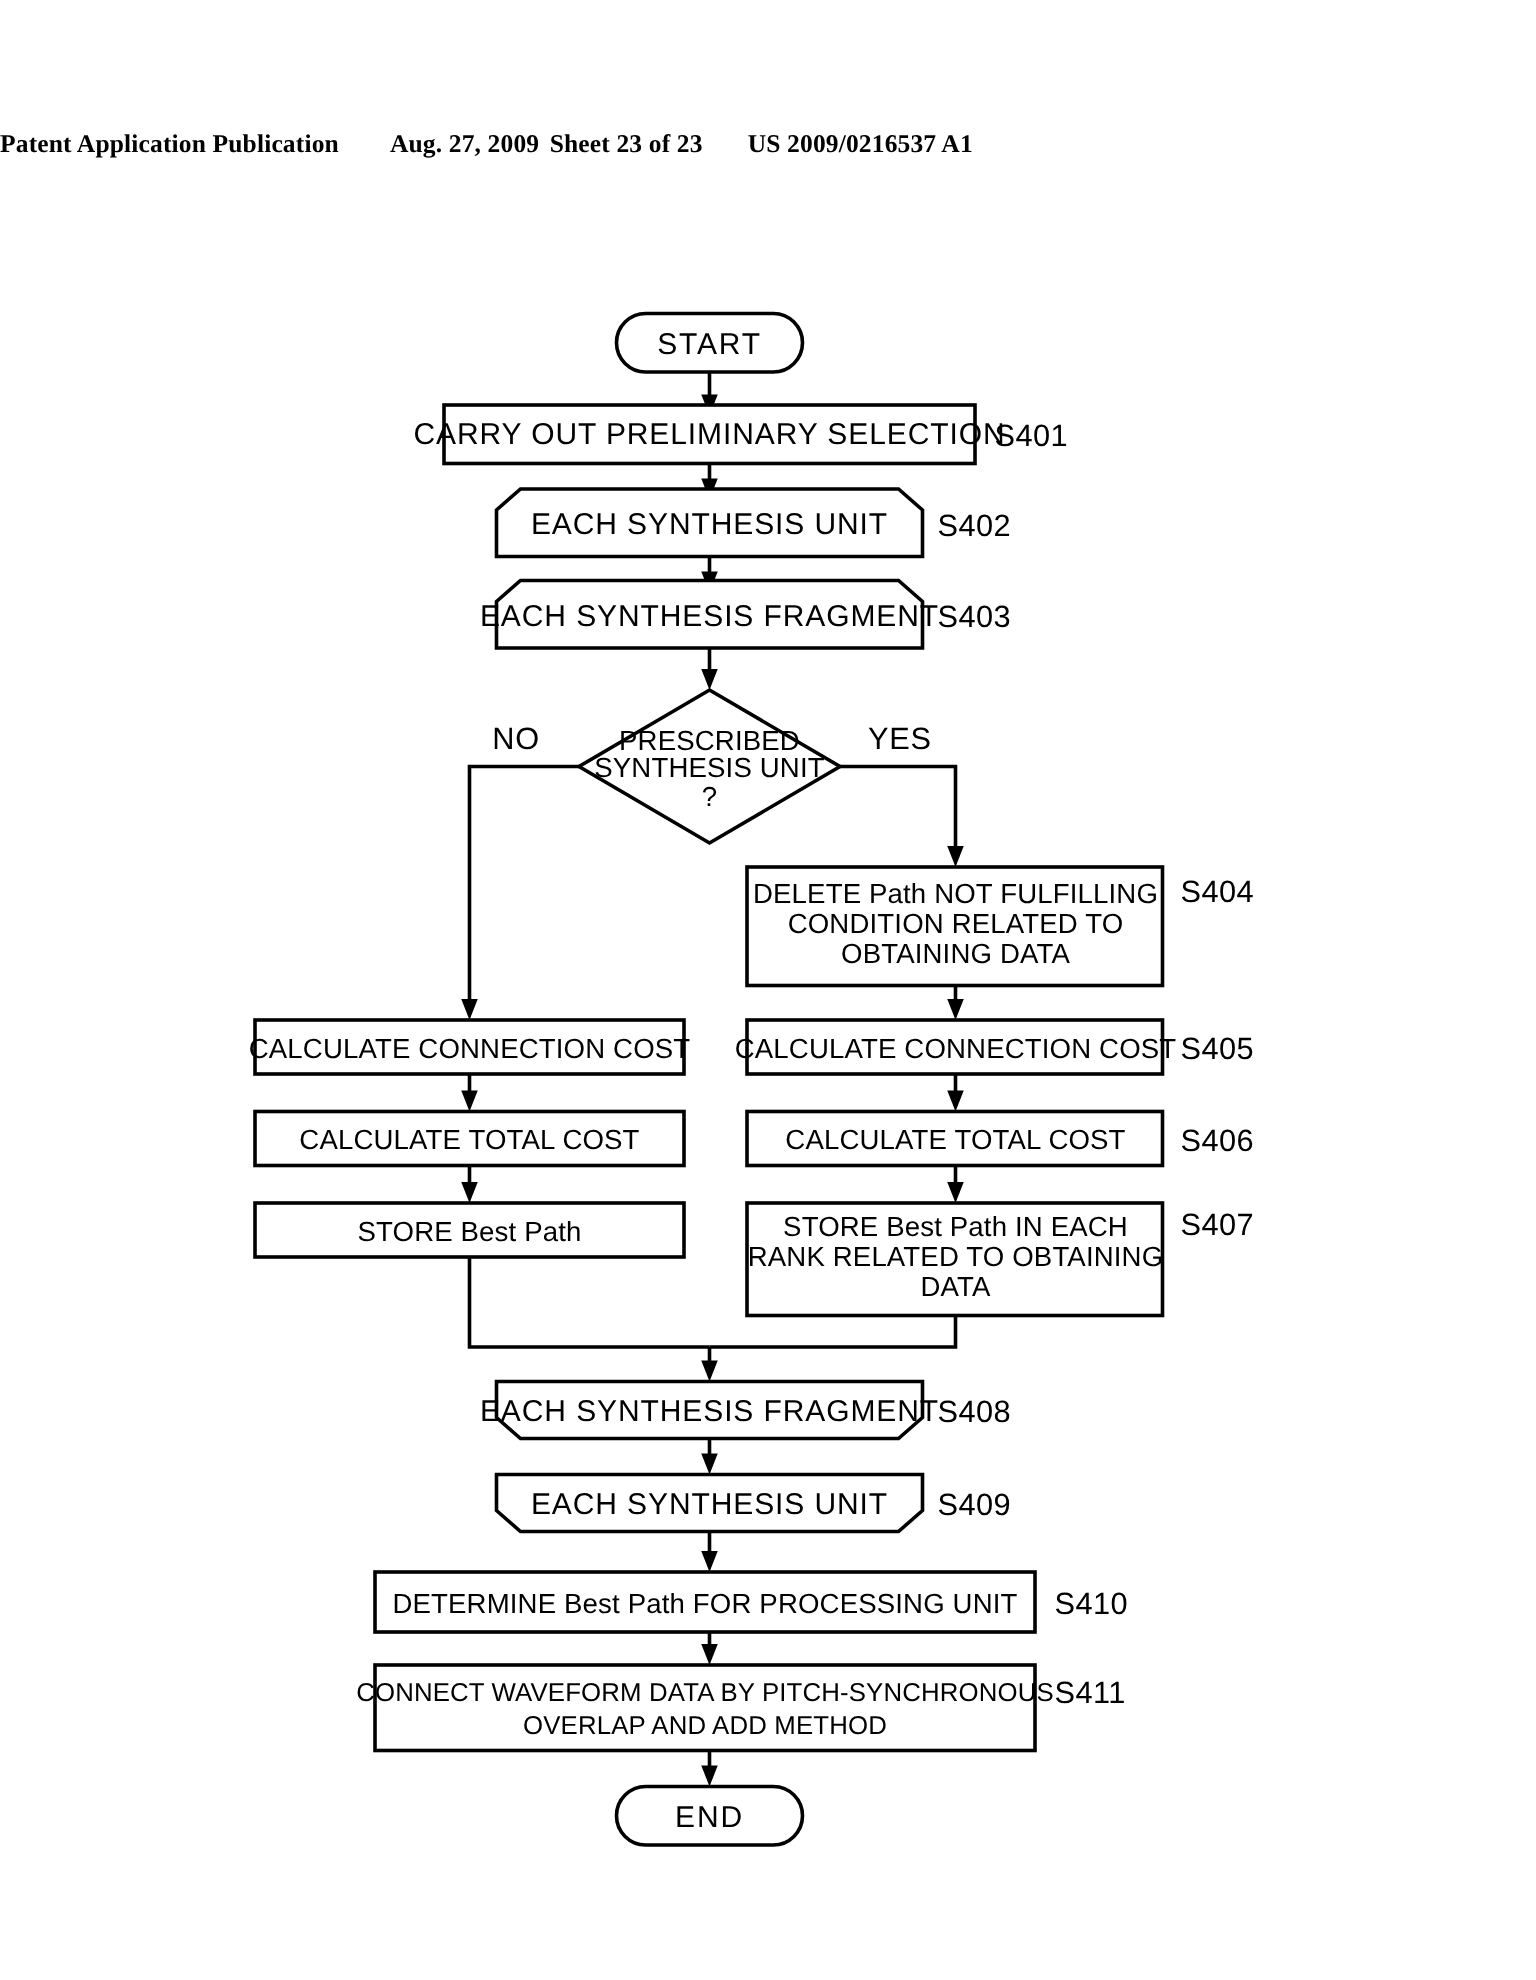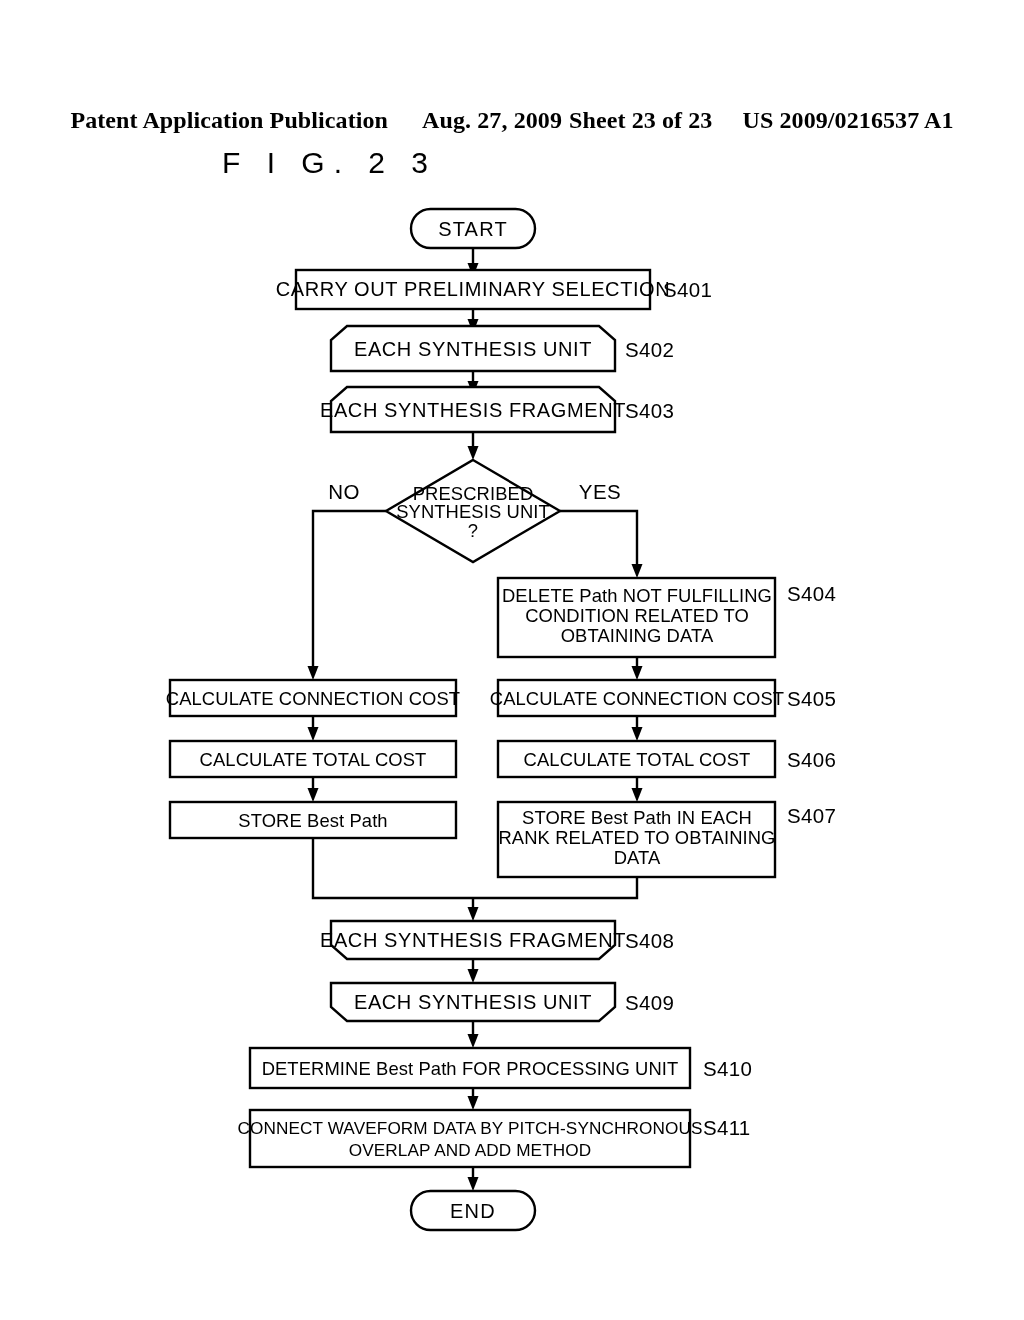--- a/index.html
+++ b/index.html
@@ -20,27 +20,25 @@
     left: 0; top: 0;
     width: 1024px;
     height: 1320px;
   }
   
   #pub-header {
     position: absolute;
     left: 0;
     top: 86px;
     width: 1024px;
-    text-align: center;
     font-family: "Liberation Serif", serif;
     font-weight: bold;
-    font-size: 24px;
+    font-size: 17px;
     letter-spacing: 0.1px;
     white-space: nowrap;
-    margin-top: 21px;
   }
   #pub-header .seg { display: inline-block; }
   #pub-header .gap-lg { display: inline-block; width: 34px; }
   #pub-header .gap-md { display: inline-block; width: 30px; }
   #pub-header .gap-sm { display: inline-block; width: 7px; }
 
   
   #fig-title {
     position: absolute;
     left: 222px;
@@ -107,21 +105,20 @@
 </style>
 </head>
 <body>
 
 <div id="page">
 
   <div id="pub-header">
     <span class="seg">Patent Application Publication</span><span class="gap-lg"></span><span class="seg">Aug. 27, 2009</span><span class="gap-sm"></span><span class="seg">Sheet 23 of 23</span><span class="gap-md"></span><span class="seg">US 2009/0216537 A1</span>
   </div>
 
-  <div id="fig-title">F I G.  2 3</div>
 
   <svg id="flow-svg" viewBox="0 0 1024 1320">
 
     <g>
 
       <path class="conn" d="M473,248 L473,269"></path>
       <polygon class="arrowhead" points="473,277 467.5,263 478.5,263"></polygon>
 
       <path class="conn" d="M473,309 L473,325"></path>
       <polygon class="arrowhead" points="473,333 467.5,319 478.5,319"></polygon>

